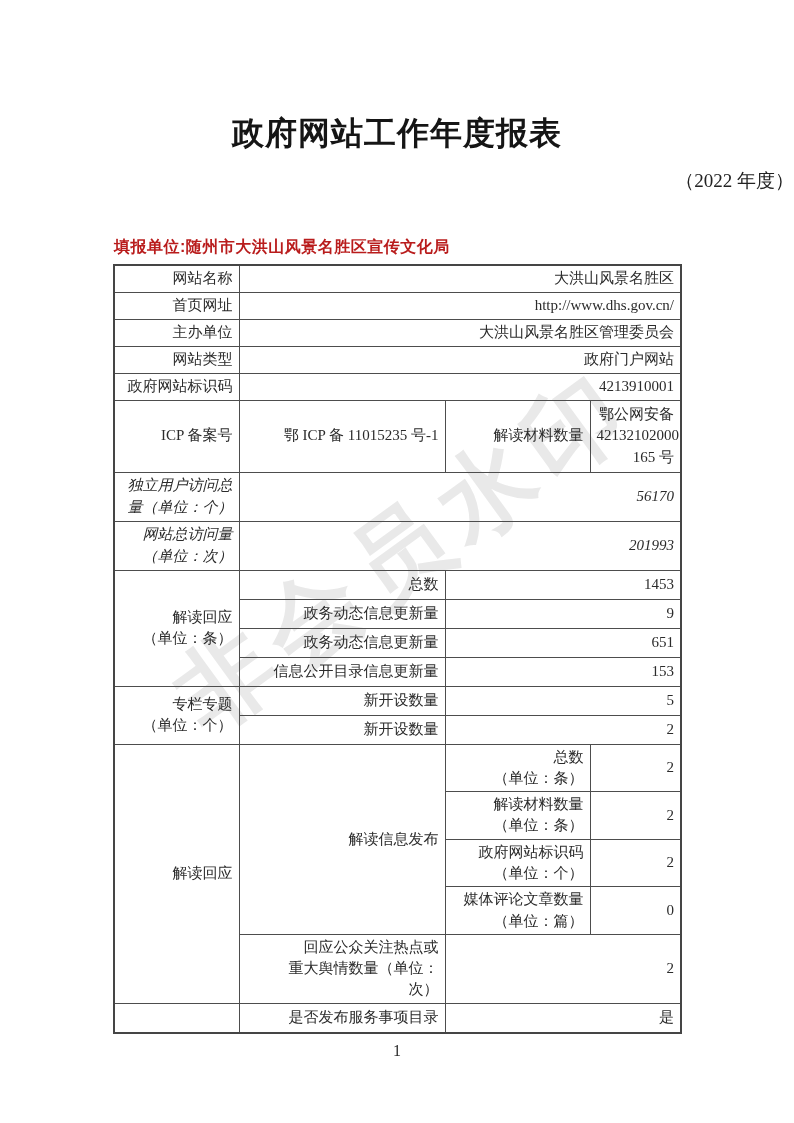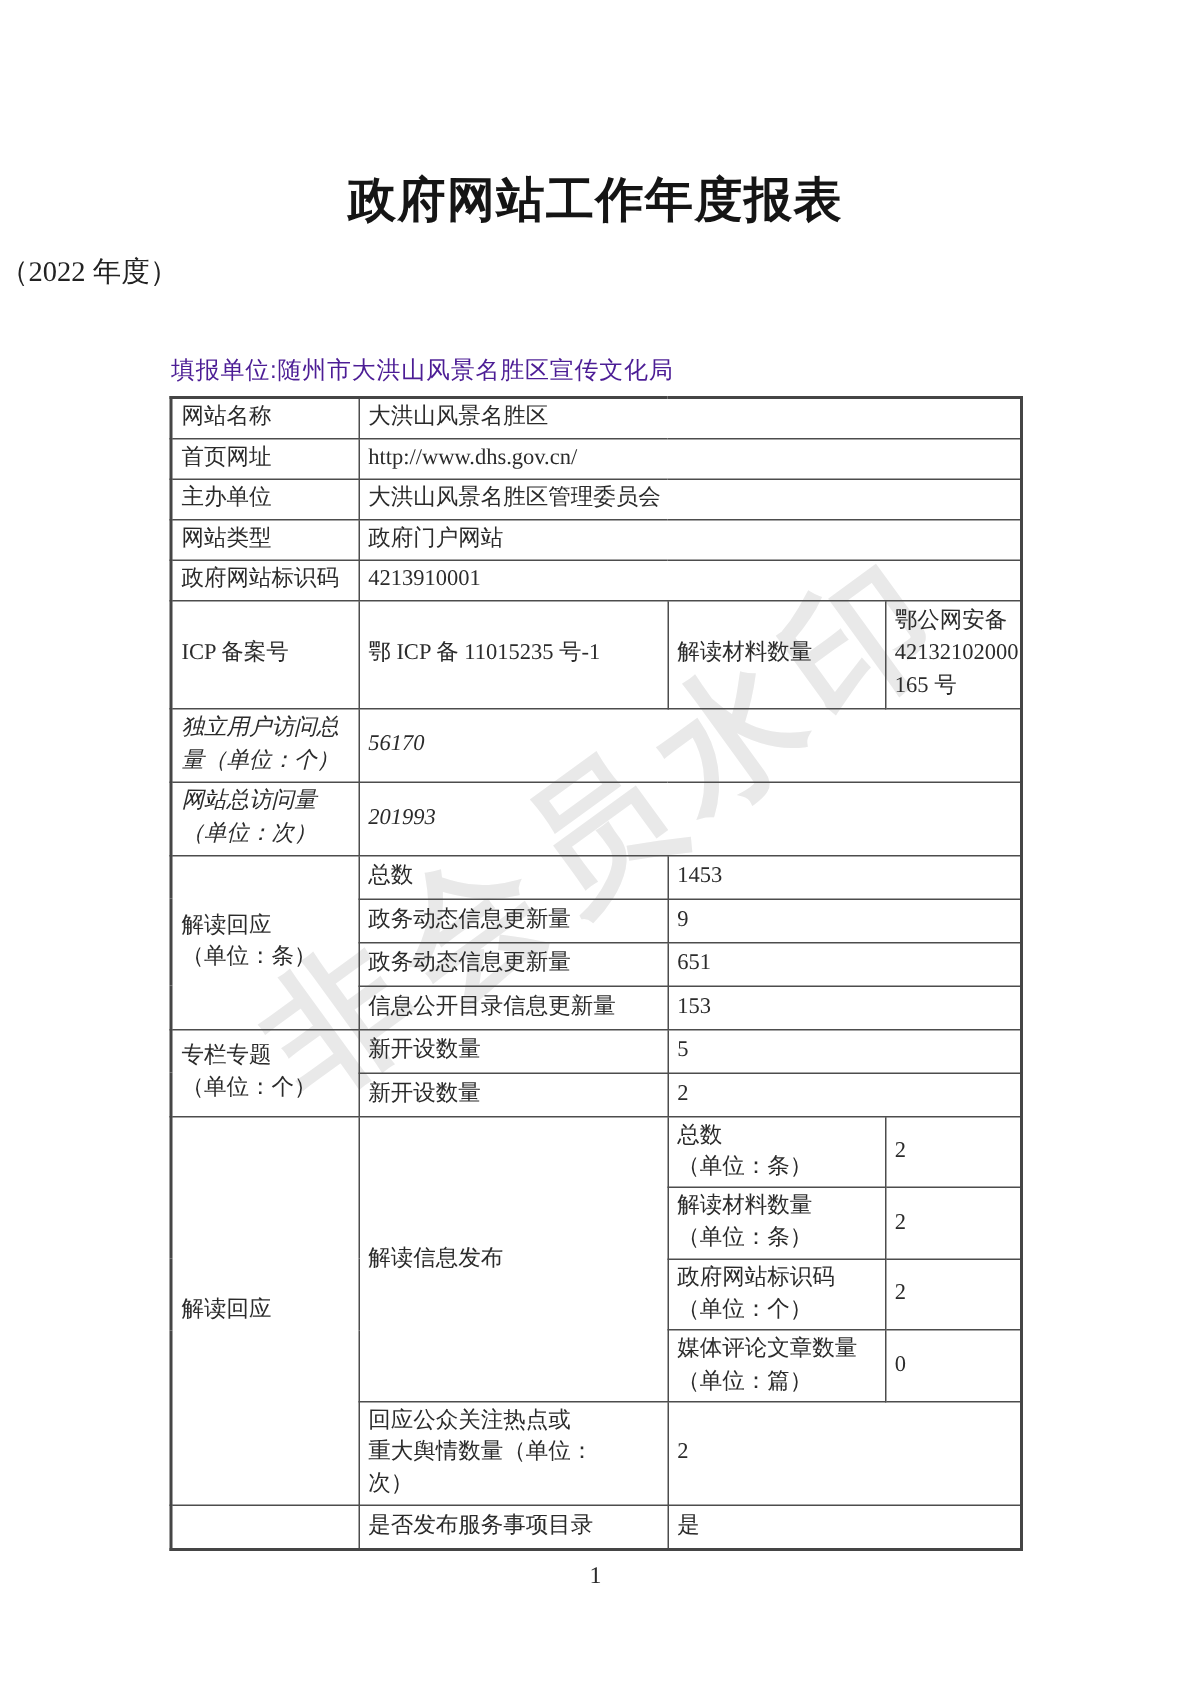--- a/index.html
+++ b/index.html
@@ -31,46 +31,46 @@
     text-align:center;
     font-family:"Liberation Sans","DejaVu Sans",sans-serif;
     font-weight:700;
     font-size:32px;
     letter-spacing:1px;
     color:#151515;
     z-index:2;
   }
   .doc-subtitle {
     position:absolute; top:168px; left:0; width:100%;
-    text-align:left;
+    text-align:right;
     font-size:19px;
     color:#222222;
     z-index:2;
   }
   .filer-line {
     position:absolute; top:237px; left:114px;
     font-family:"Liberation Sans","DejaVu Sans",sans-serif;
-    font-weight:400;
+    font-weight:700;
     font-size:16px;
     letter-spacing:0.5px;
-    color:#4c1d95;
+    color:#b91c1c;
     z-index:2;
   }
   table.report {
     position:absolute; top:264px; left:113px;
     width:567px;
     border-collapse:collapse;
     table-layout:fixed;
     z-index:2;
     font-size:15px;
     background:transparent;
   }
   table.report td {
     border:1px solid #4d4d4d;
-    text-align:left;
+    text-align:right;
     vertical-align:middle;
     padding:2px 6px;
     white-space:pre-line;
     line-height:1.42;
     overflow:hidden;
   }
   table.report { border:2px solid #454545; }
   td.tight { padding:2px 2px;margin-left:20px; }
   tr.h27 { height:27px; }
   tr.h29 { height:29px; }

